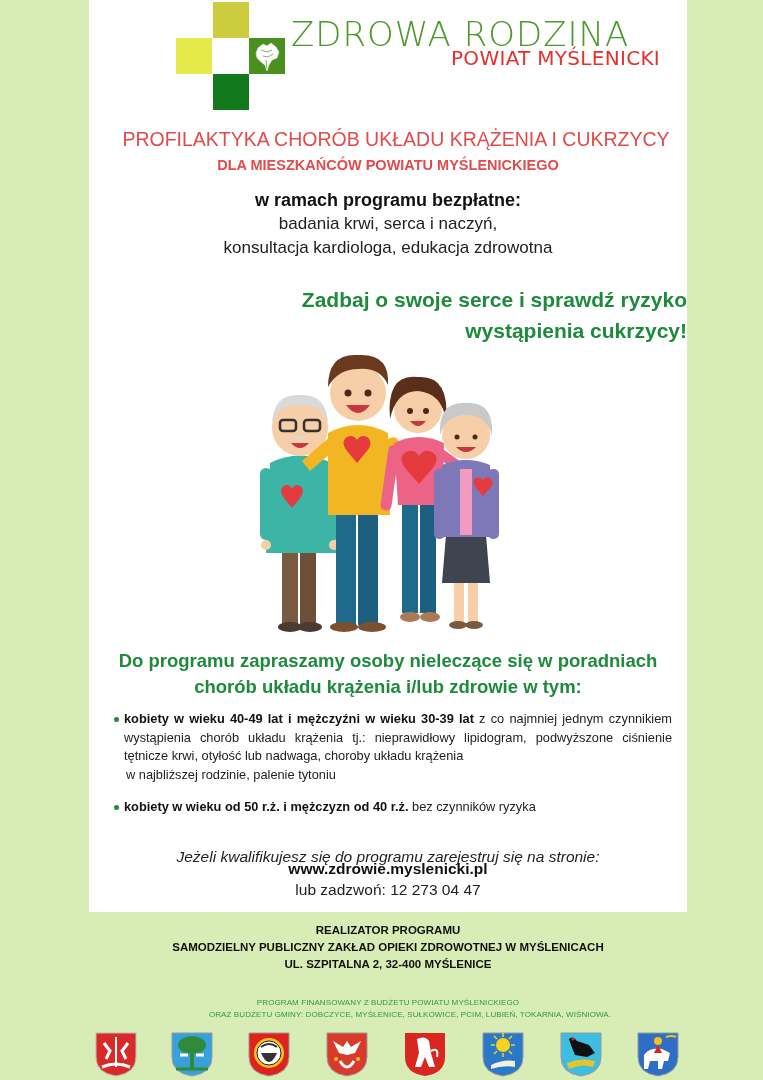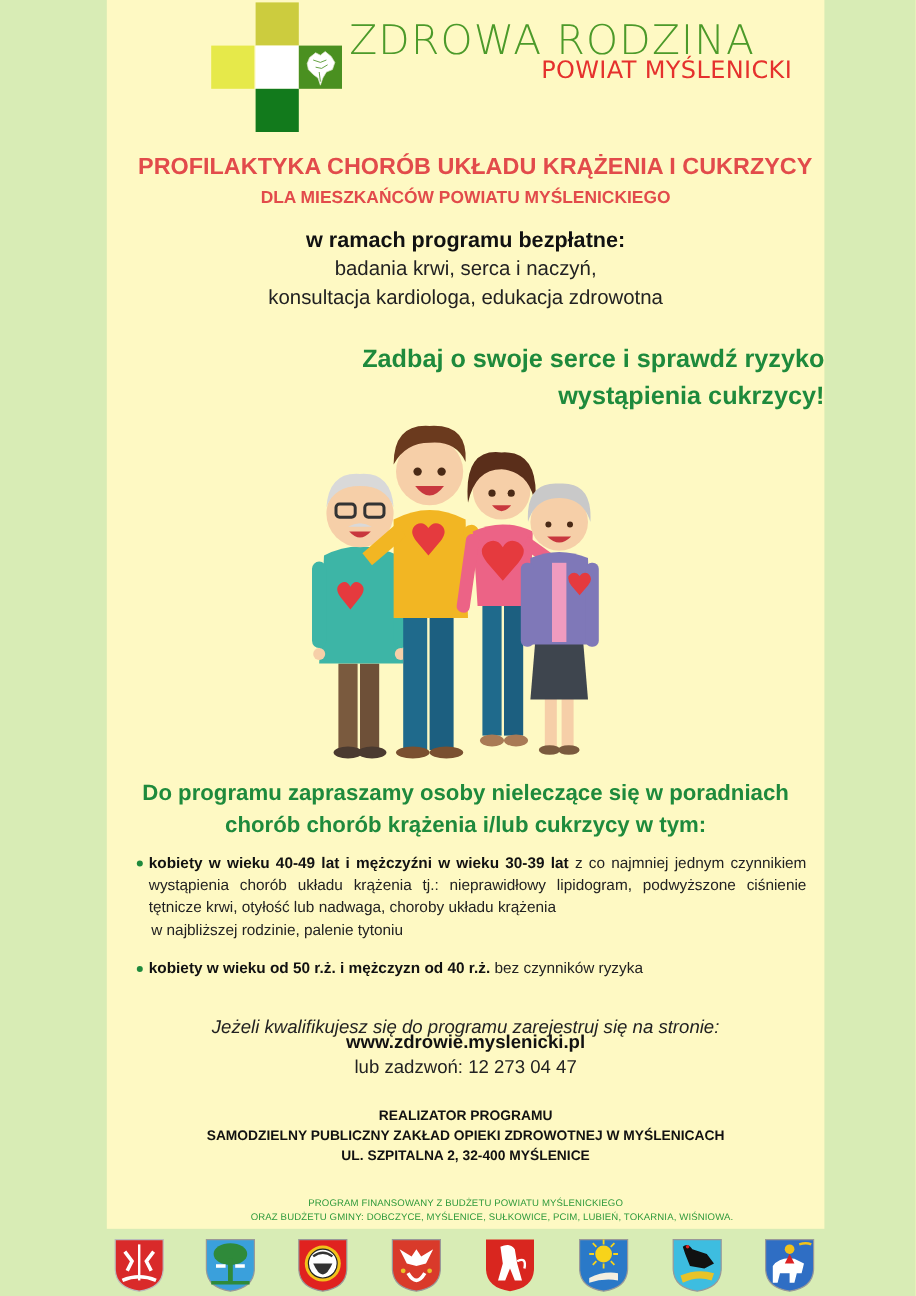--- a/index.html
+++ b/index.html
@@ -2,22 +2,22 @@
 <html><head>
 <meta charset="utf-8">
 <style>
   html, body { margin:0; padding:0; }
   body {
     width:763px; height:1080px; overflow:hidden; position:relative;
     background:#d8ecb5;
     font-family:"Liberation Sans", "DejaVu Sans", sans-serif;
   }
   .page {
-    position:absolute; left:89px; top:0; width:598px; height:1024px;
-    background:#fef9c3;
+    position:absolute; left:89px; top:0; width:598px; height:912px;
+    background:#ffffff;
   }
   .abs { position:absolute; }
   .center { text-align:center; left:0; right:0; }
 
   
   .sq { position:absolute; width:36px; height:36px; }
   .sq-top { left:124px; top:2px; background:#cccc3e; }
   .sq-left { left:87px; top:38px; background:#e6e94a; }
   .sq-mid { left:124px; top:38px; background:#ffffff; }
   .sq-right { left:160px; top:38px; background:#4a9020; }
@@ -26,21 +26,21 @@
     position:absolute; left:202px; top:14px;
     font-family:"DejaVu Sans", sans-serif; font-weight:300;
     font-size:34px; letter-spacing:1px; color:#4c9a2a; line-height:40px;
   }
   .logo-sub {
     position:absolute; left:362px; top:48px;
     font-family:"DejaVu Sans", sans-serif;
     font-size:20px; color:#e5312d; line-height:20px; letter-spacing:0.3px;
   }
 
-  .h-red1 { top:128px; font-size:19.5px; font-weight:bold; color:#e24b4b;padding-left:16px; }
+  .h-red1 { top:128px; font-size:19.5px; font-weight:normal; color:#e24b4b;padding-left:16px; }
   .h-red2 { top:157px; font-size:14.5px; font-weight:bold; color:#e24b4b; }
   .t-bold { top:190px; font-size:18px; font-weight:bold; color:#111;text-align:center; }
   .t-norm { font-size:17px; color:#222; }
   .g-head { font-size:21px; font-weight:bold; color:#1e8a3c; line-height:31px;text-align:right; }
   .g-head2 { font-size:18.5px; font-weight:bold; color:#1e8a3c; line-height:26px; }
 
   .list { position:absolute; left:27px; width:556px; font-size:12.8px; color:#222; line-height:18.5px; }
   .li { position:relative; padding-left:8px; text-align:justify; }
   .li .dot { position:absolute; left:-2px; top:7px; width:5px; height:5px; border-radius:50%; background:#1e8a3c; }
   .li b { font-weight:bold; color:#111; }
@@ -149,21 +149,21 @@
         <circle cx="212" cy="92" r="24" fill="#f6cfa8"></circle>
         <path d="M186 92 Q184 58 212 60 Q240 58 238 92 Q232 72 212 72 Q192 72 186 92 Z" fill="#c9c9c9"></path>
         <circle cx="203" cy="94" r="2.5" fill="#4a2a16"></circle>
         <circle cx="221" cy="94" r="2.5" fill="#4a2a16"></circle>
         <path d="M202 104 Q212 114 222 104 Z" fill="#c8373e"></path>
       </g>
     </svg>
   </div>
 
   <div class="abs center g-head2" style="top:648px;">Do programu zapraszamy osoby nieleczące się w poradniach</div>
-  <div class="abs center g-head2" style="top:674px;">chorób chorób krążenia i/lub cukrzycy w tym:</div>
+  <div class="abs center g-head2" style="top:674px;">chorób układu krążenia i/lub zdrowie w tym:</div>
 
   <div class="list" style="top:710px;">
     <div class="li">
       <span class="dot"></span>
       <b>kobiety w wieku 40-49 lat i  mężczyźni w wieku 30-39 lat</b><span> z co najmniej jednym czynnikiem wystąpienia chorób układu krążenia tj.: nieprawidłowy lipidogram, podwyższone ciśnienie tętnicze krwi, otyłość lub nadwaga, choroby układu krążenia</span>
       <div style="padding-left:2px; text-align:left;">w najbliższej rodzinie, palenie tytoniu</div>
     </div>
     <div class="li" style="margin-top:14px;">
       <span class="dot"></span>
       <b>kobiety w wieku od 50 r.ż. i  mężczyzn od 40 r.ż.</b><span> bez czynników ryzyka</span>

